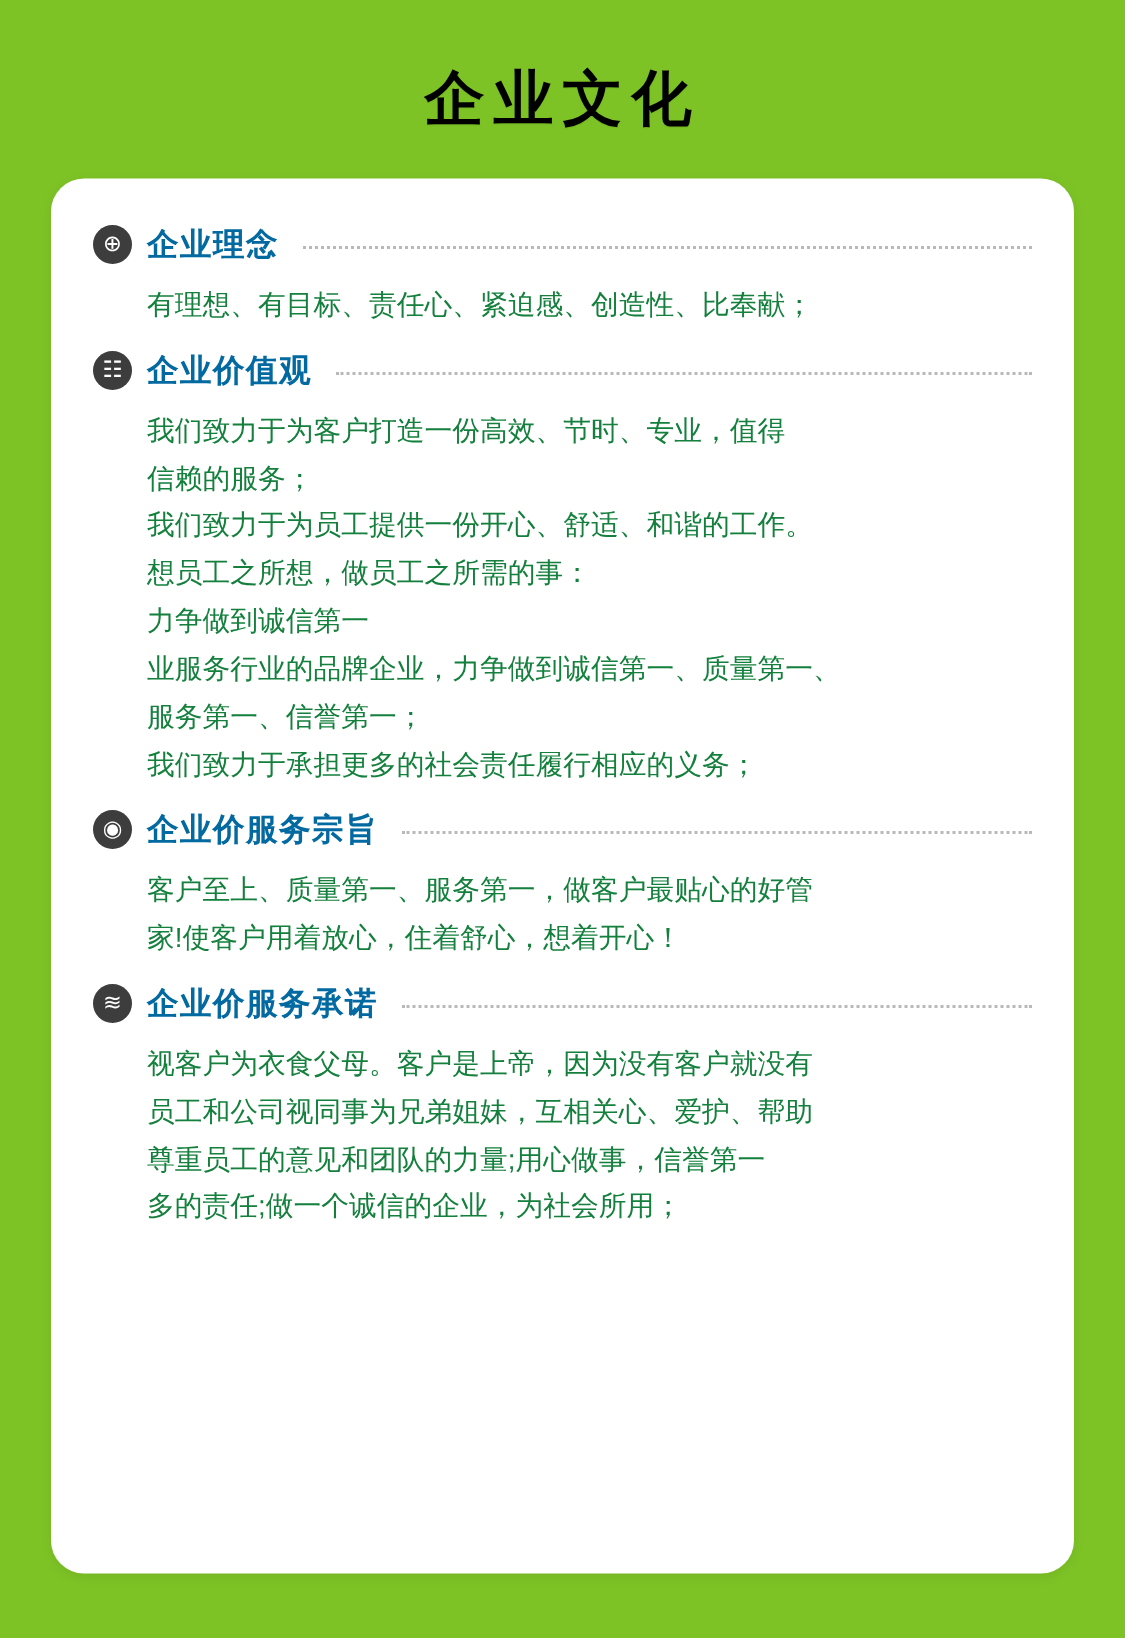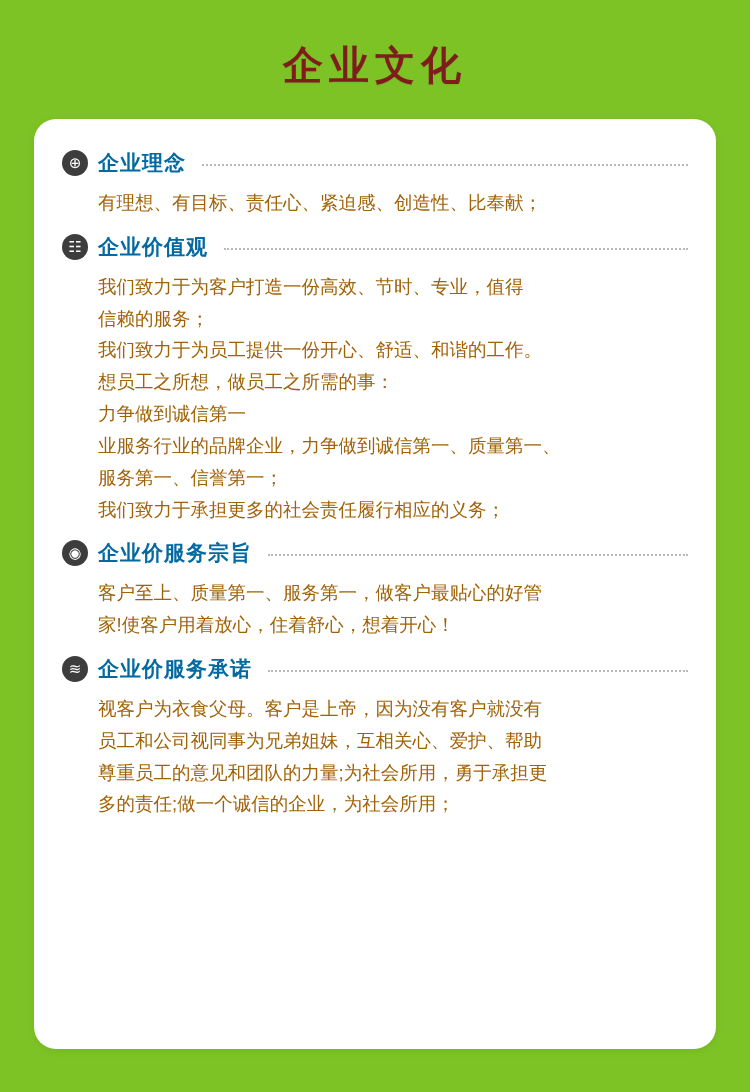--- a/index.html
+++ b/index.html
@@ -15,21 +15,21 @@
     overflow: hidden;
   }
   .page {
     position: relative;
     width: 750px;
     height: 1092px;
     background: #7dc326;
   }
   .page-title {
     text-align: center;
-    color: #7f1d1d;
+    color: #000000;
     font-size: 40px;
     font-weight: bold;
     letter-spacing: 6px;
     padding-top: 38px;
     padding-bottom: 26px;
     text-shadow: 0 1px 1px rgba(0,0,0,0.08);
   }
   .card {
     position: relative;
     margin: 0 34px;
@@ -70,21 +70,21 @@
   .sec-rule {
     flex: 1 1 auto;
     height: 1px;
     border-bottom: 2px dotted #b9b9b9;
     margin-left: 6px;
     margin-top: 4px;
   }
   .sec-body {
     padding-left: 36px;
     font-size: 18.5px;
-    color: #a16207;
+    color: #15803d;
     line-height: 1.72;
   }
   .sec-body p {
     margin: 0;
   }
 </style>
 </head>
 <body>
 
 <div class="page">
@@ -136,19 +136,19 @@
 
     <div class="section">
       <div class="sec-head">
         <div class="sec-icon">≋</div>
         <div class="sec-title">企业价服务承诺</div>
         <div class="sec-rule"></div>
       </div>
       <div class="sec-body">
         <p>视客户为衣食父母。客户是上帝，因为没有客户就没有</p>
         <p>员工和公司视同事为兄弟姐妹，互相关心、爱护、帮助</p>
-        <p>尊重员工的意见和团队的力量;为社会所用，勇于承担更</p>
+        <p>尊重员工的意见和团队的力量;用心做事，信誉第一</p>
         <p>多的责任;做一个诚信的企业，为社会所用；</p>
       </div>
     </div>
 
   </div>
 </div>
 
 </body></html>

